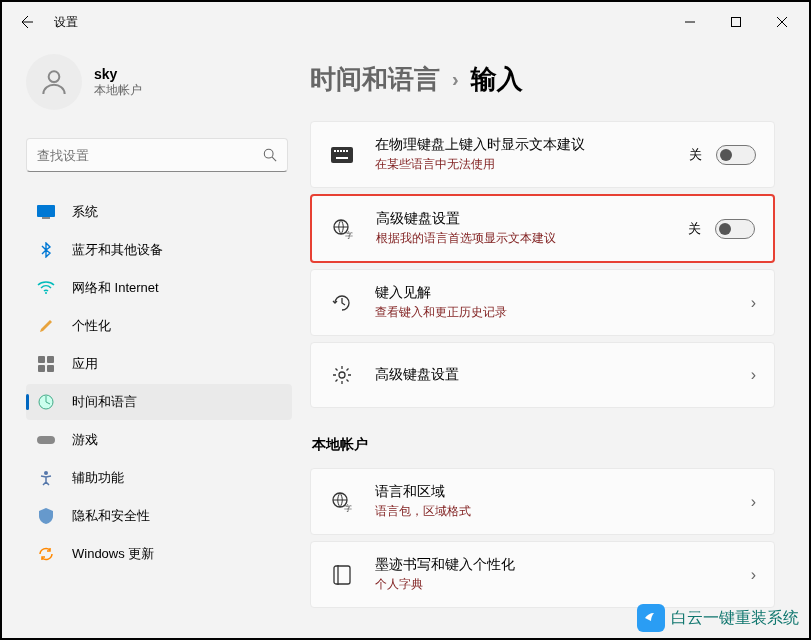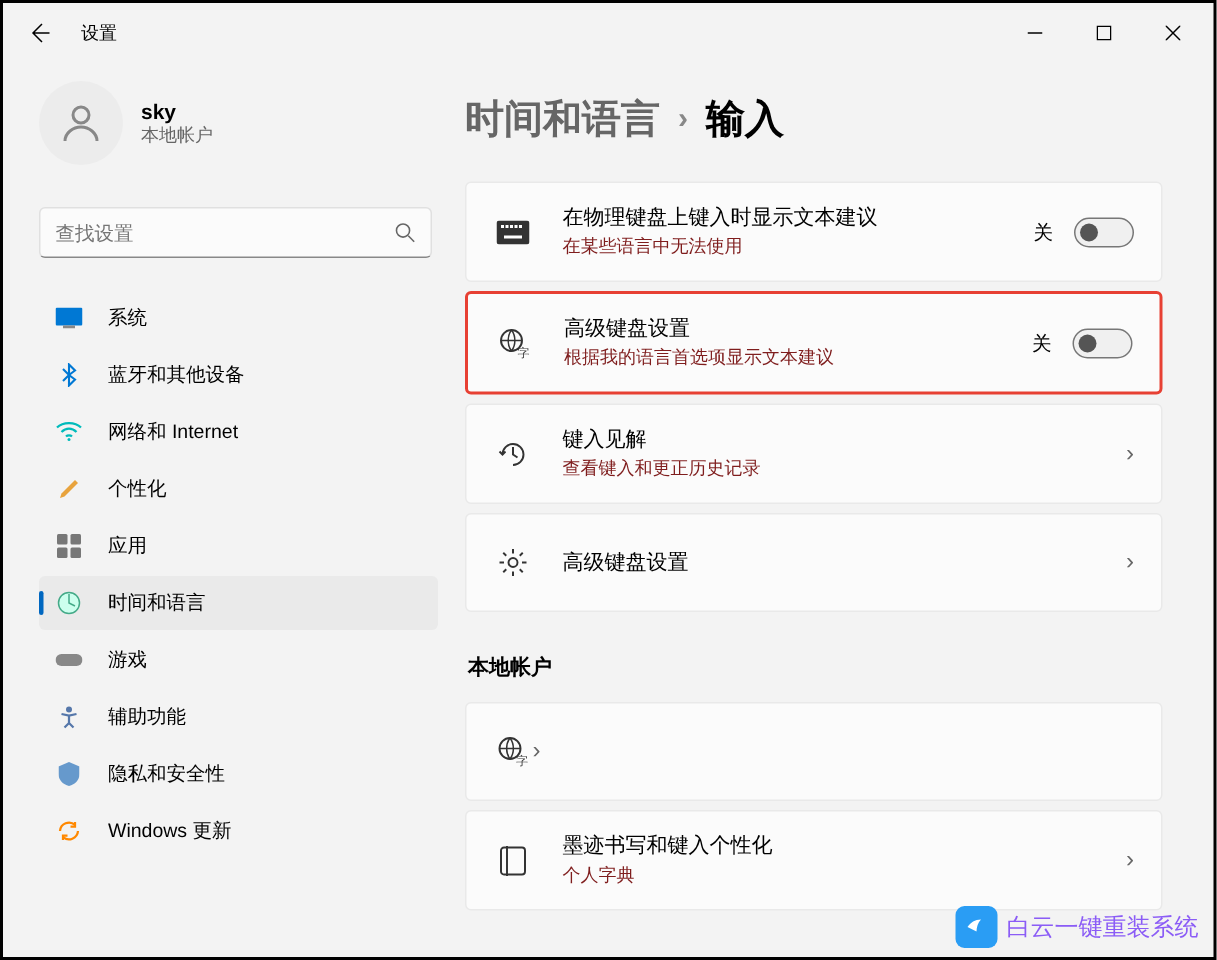--- a/index.html
+++ b/index.html
@@ -41,21 +41,21 @@
     .card-title { font-size: 14px; }
     .card-sub { font-size: 12px; color: #7f1d1d; margin-top: 2px; }
     .card-right { display: flex; align-items: center; gap: 14px; }
     .state-label { font-size: 13px; }
     .toggle { width: 40px; height: 20px; border-radius: 10px; border: 1px solid #777; background: #f0f0f0; position: relative; cursor: pointer; }
     .toggle::after { content: ""; position: absolute; left: 3px; top: 3px; width: 12px; height: 12px; border-radius: 50%; background: #555; }
     .chevron { color: #666; }
     
     .section-header { font-size: 14px; font-weight: 600; margin: 28px 0 14px 2px; }
     
-    .watermark { position: absolute; bottom: 6px; right: 10px; display: flex; align-items: center; font-size: 16px; color: #8b5cf6; pointer-events: none; }
+    .watermark { position: absolute; bottom: 6px; right: 10px; display: flex; align-items: center; font-size: 16px; color: #0f766e; pointer-events: none; }
     .wm-box { width: 28px; height: 28px; background: #2a9df4; border-radius: 6px; display: flex; align-items: center; justify-content: center; margin-right: 6px; }
   </style>
 </head>
 <body>
 
 <div class="titlebar">
   <div class="back-btn">
     <svg width="16" height="16" viewBox="0 0 16 16">
         <path d="M10 2 L4 8 L10 14 M4 8 L15 8" stroke="#000" stroke-width="1" fill="none"></path>
       </svg>
@@ -278,20 +278,24 @@
     <div class="section-header">本地帐户</div>
 
     <div class="card">
       <div class="card-icon">
           <svg width="22" height="22" viewBox="0 0 22 22">
             <circle cx="9" cy="9" r="7" stroke="#333" fill="none" stroke-width="1.3"></circle>
             <path d="M2 9h14M9 2c3 4 3 10 0 14M9 2c-3 4-3 10 0 14" stroke="#333" fill="none"></path>
             <text x="13" y="20" font-size="8" fill="#333">字</text>
           </svg>
         </div>
+      <div class="card-body">
+        <div class="card-title">语言和区域</div>
+        <div class="card-sub">语言包，区域格式</div>
+      </div>
       <div class="card-right">
           <span class="chevron">›</span>
         </div>
     </div>
 
     <div class="card">
       <div class="card-icon">
           <svg width="18" height="20" viewBox="0 0 18 20">
             <rect x="1" y="1" width="16" height="18" rx="2" stroke="#333" fill="none" stroke-width="1.3"></rect>
             <line x1="5" y1="0" x2="5" y2="20" stroke="#333" stroke-width="1.3"></line>

